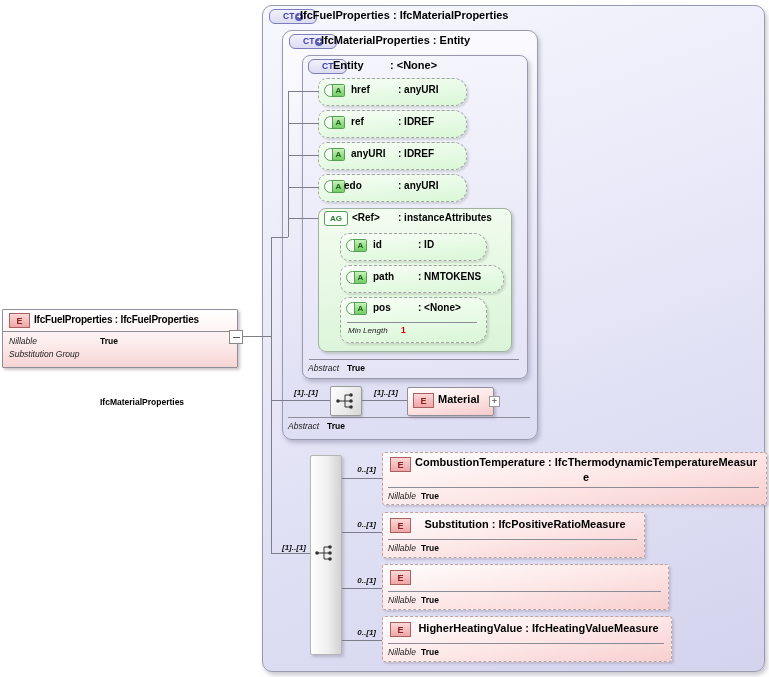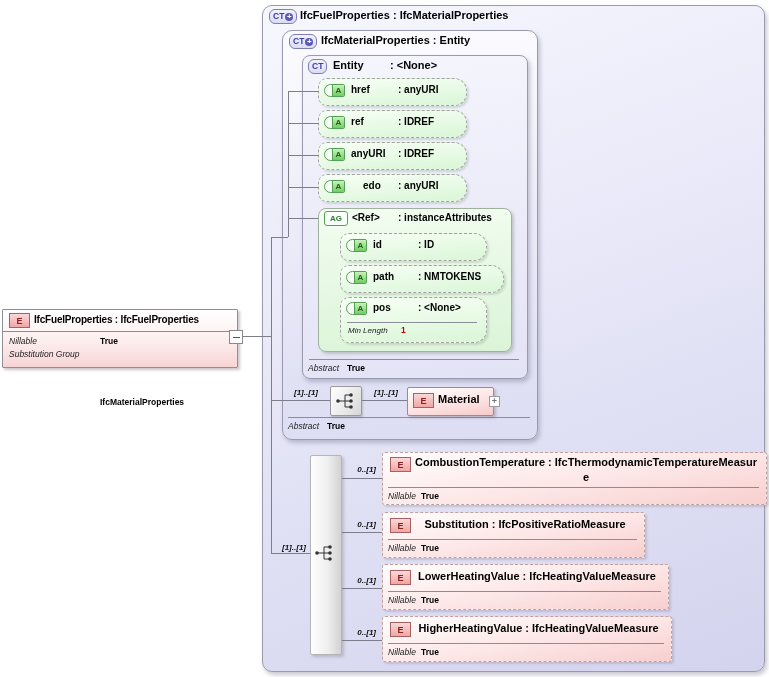--- a/index.html
+++ b/index.html
@@ -30,21 +30,21 @@
              background:linear-gradient(170deg,#fffdfd 0%,#fde6e6 55%,#f8cfcf 100%);
              box-shadow:2px 2px 2px rgba(140,120,130,.28);}
   .seqbox{position:absolute;border:1px solid #9a9a9a;border-radius:2px;
           background:linear-gradient(120deg,#ffffff 0%,#e9e9e9 60%,#d6d6d6 100%);
           box-shadow:1px 2px 2px rgba(120,120,130,.35);}
   .barbox{position:absolute;border:1px solid #b5b5b5;border-radius:2px;
           background:linear-gradient(90deg,#ffffff 0%,#efefef 55%,#d2d2d2 100%);
           box-shadow:2px 2px 3px rgba(120,120,130,.35);}
   
   .badge-ct{display:inline-flex;align-items:center;justify-content:center;gap:1px;
-    height:13px;padding:0 3px;border:1px solid #7d7dbb;border-radius:6px;
+    height:13px;padding:0 13px;border:1px solid #7d7dbb;border-radius:6px;
     background:linear-gradient(180deg,#f2f2fc,#dcdcf2);
     font-size:8.5px;font-weight:bold;color:#3b3bb0;line-height:13px;}
   .badge-ct .plus{width:8px;height:8px;border-radius:50%;background:#5a5ab8;color:#fff;
     font-size:8px;line-height:8px;font-weight:bold;display:inline-flex;align-items:center;justify-content:center;}
   .badge-e{display:inline-flex;align-items:center;justify-content:center;
     width:19px;height:13px;border:1px solid #a86060;
     background:linear-gradient(180deg,#fbd8d8,#efa6a6);
     font-size:9px;font-weight:bold;color:#8b2020;}
   .badge-a{display:inline-flex;align-items:center;height:13px;width:21px;
     border:1px solid #55a055;border-radius:7px 2px 2px 7px;background:#f6fff6;box-sizing:border-box;}
@@ -137,21 +137,21 @@
   <span class="badge-a abs" style="left:324px;top:148px;">
       <span class="sq">A</span>
     </span>
   <div class="attr-name" style="left:351px;top:148px;">anyURI</div>
   <div class="attr-name" style="left:398px;top:148px;">: IDREF</div>
 
   <div class="attr-box" style="left:318px;top:174px;width:147px;height:26px;"></div>
   <span class="badge-a abs" style="left:324px;top:180px;">
       <span class="sq">A</span>
     </span>
-  <div class="attr-name" style="left:363px;top:180px;">edo</div>
+  <div class="attr-name" style="left:344px;top:180px;">edo</div>
   <div class="attr-name" style="left:398px;top:180px;">: anyURI</div>
 
   <div class="ctbox ag-box" style="left:318px;top:208px;width:192px;height:142px;"></div>
   <span class="badge-ag abs" style="left:324px;top:211px;">AG</span>
   <div class="attr-name" style="left:352px;top:212px;">&lt;Ref&gt;</div>
   <div class="attr-name" style="left:398px;top:212px;">: instanceAttributes</div>
 
   <div class="attr-box" style="left:340px;top:233px;width:145px;height:26px;"></div>
   <span class="badge-a abs" style="left:346px;top:239px;">
       <span class="sq">A</span>
@@ -223,21 +223,20 @@
   <div class="el-dashed" style="left:382px;top:512px;width:261px;height:44px;"></div>
   <span class="badge-e abs" style="left:390px;top:518px;">E</span>
   <div class="abs el-title" style="left:414px;top:517px;width:222px;white-space:nowrap;">Substitution : IfcPositiveRatioMeasure</div>
   <div class="sep" style="left:388px;top:539px;width:249px;"></div>
   <div class="prop-label" style="left:388px;top:543px;">Nillable</div>
   <div class="prop-value" style="left:421px;top:543px;">True</div>
 
   <div class="card" style="left:336px;top:576px;width:40px;text-align:right;">0..[1]</div>
   <div class="el-dashed" style="left:382px;top:564px;width:285px;height:44px;"></div>
   <span class="badge-e abs" style="left:390px;top:570px;">E</span>
-  <div class="abs el-title" style="left:414px;top:569px;width:246px;white-space:nowrap;">LowerHeatingValue : IfcHeatingValueMeasure</div>
   <div class="sep" style="left:388px;top:591px;width:273px;"></div>
   <div class="prop-label" style="left:388px;top:595px;">Nillable</div>
   <div class="prop-value" style="left:421px;top:595px;">True</div>
 
   <div class="card" style="left:336px;top:628px;width:40px;text-align:right;">0..[1]</div>
   <div class="el-dashed" style="left:382px;top:616px;width:288px;height:44px;"></div>
   <span class="badge-e abs" style="left:390px;top:622px;">E</span>
   <div class="abs el-title" style="left:414px;top:621px;width:249px;white-space:nowrap;">HigherHeatingValue : IfcHeatingValueMeasure</div>
   <div class="sep" style="left:388px;top:643px;width:276px;"></div>
   <div class="prop-label" style="left:388px;top:647px;">Nillable</div>

